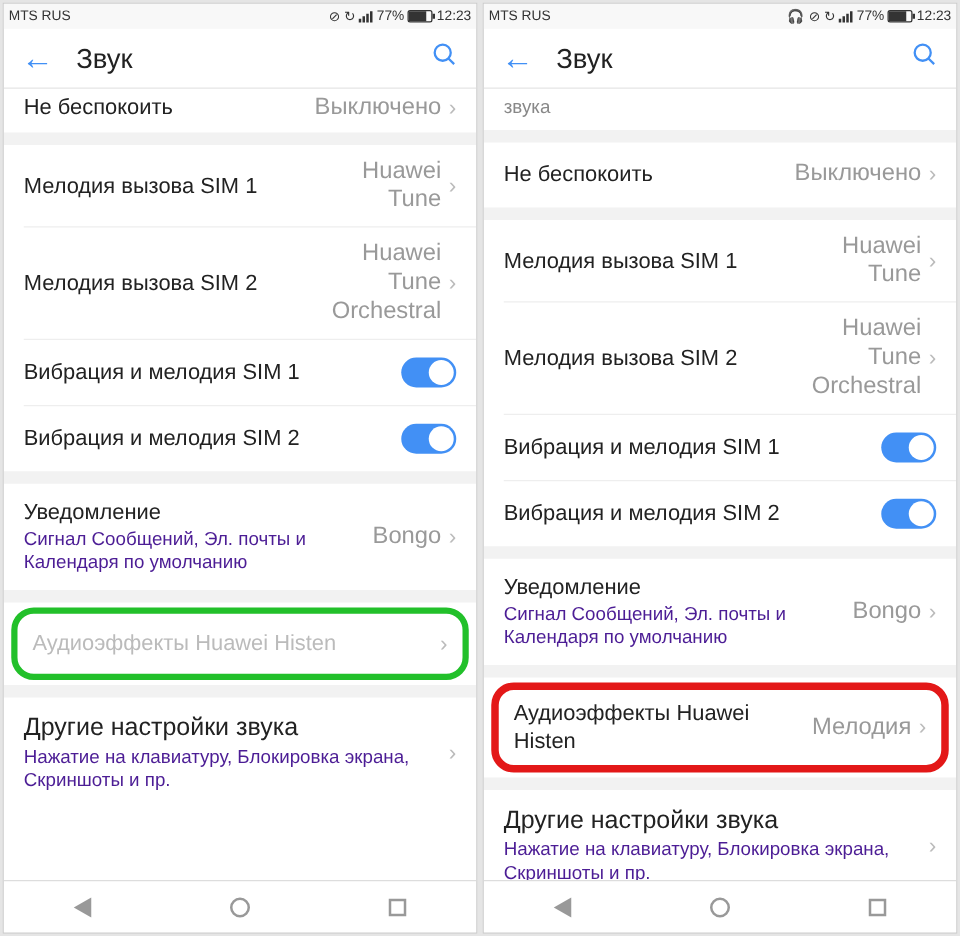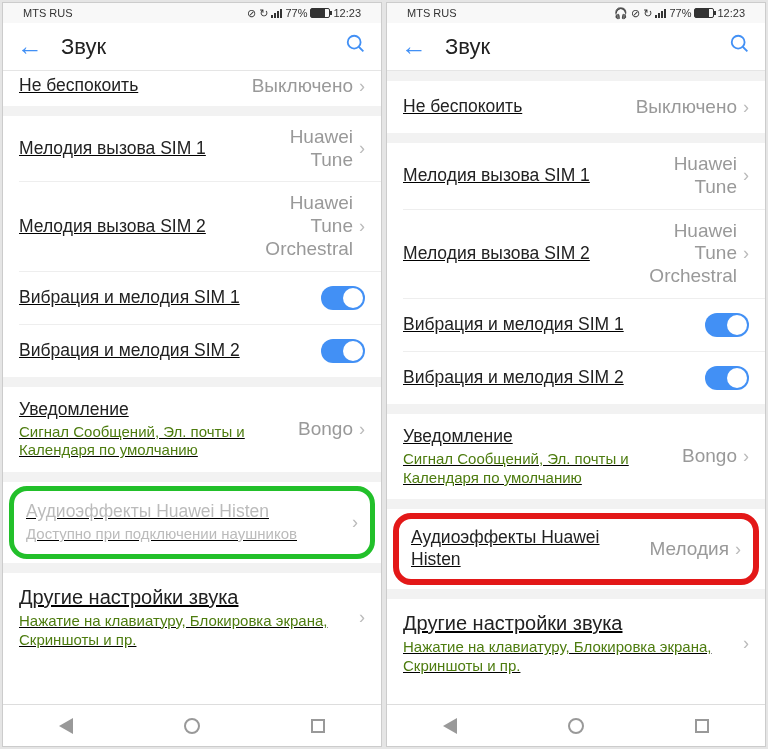--- a/index.html
+++ b/index.html
@@ -19,21 +19,21 @@
     display: flex;
     flex-direction: column;
     overflow: hidden;
   }
   .statusbar {
     height: 20px;
     background: #f8f8f8;
     display: flex;
     align-items: center;
     justify-content: space-between;
-    padding: 0 20px;
+    padding: 0 4px;
     font-size: 11px;
     color: #333;
   }
   .statusbar .right { display: flex; align-items: center; gap: 3px; }
   .header {
     height: 48px;
     display: flex;
     align-items: center;
     padding: 0 14px;
     border-bottom: 1px solid #e5e5e5;
@@ -43,23 +43,23 @@
   .header .search { color: #4290f5; font-size: 22px; }
   .content { flex: 1; overflow: hidden; }
   .row {
     padding: 10px 16px;
     display: flex;
     align-items: center;
     min-height: 48px;
     position: relative;
   }
   .row.single { min-height: 52px; }
-  .row-left { flex: 1; text-decoration: underline; }
+  .row-left { flex: 1; }
   .row-title { font-size: 17.5px; color: #222; line-height: 1.25; }
-  .row-sub  { font-size: 15px; color: #4d7c0f; line-height: 1.25; margin-top: 2px; }
+  .row-sub  { font-size: 15px; color: #4c1d95; line-height: 1.25; margin-top: 2px; }
   .row-value { font-size: 19px; color: #999; text-align: right; line-height: 1.2; margin-right: 4px; }
   .chev { color: #bbb; font-size: 18px; margin-left: 2px; }
   .toggle {
     width: 44px; height: 24px; border-radius: 12px; background: #4290f5; position: relative;
   }
   .toggle::after {
     content:''; position:absolute; right:2px; top:2px; width:20px; height:20px; background:#fff; border-radius:50%;
   }
   .divider { height: 10px; background: #f2f2f2; }
   .divider-thin { height: 1px; background: #eee; margin-left: 16px; }
@@ -175,21 +175,20 @@
       </div>
       <div class="row-value" style="align-self:center">Bongo</div>
       <span class="chev" style="align-self:center">›</span>
     </div>
     <div class="divider"></div>
 
     <div class="highlight-green">
       <div class="row disabled" style="padding:10px 12px">
         <div class="row-left">
           <div class="row-title">Аудиоэффекты Huawei Histen</div>
-          <div class="row-sub">Доступно при подключении наушников</div>
         </div>
         <span class="chev">›</span>
       </div>
     </div>
 
     <div class="divider"></div>
     <div class="row cutoff2" style="align-items:flex-start;padding-top:12px">
       <div class="row-left">
         <div class="row-title">Другие настройки звука</div>
         <div class="row-sub">Нажатие на клавиатуру, Блокировка экрана, Скриншоты и пр.</div>
@@ -228,20 +227,23 @@
     <span class="back">←</span>
     <span class="title">Звук</span>
     <span class="search">
       <svg width="22" height="22" viewBox="0 0 24 24" fill="none" stroke="#4290f5" stroke-width="2">
           <circle cx="10" cy="10" r="7"></circle>
           <line x1="20" y1="20" x2="15" y2="15"></line>
         </svg>
     </span>
   </div>
   <div class="content">
+    <div class="row cutoff" style="padding-top:2px;padding-bottom:6px">
+      <div class="row-sub" style="color:#888">звука</div>
+    </div>
     <div class="divider"></div>
 
     <div class="row single">
       <div class="row-left">
           <div class="row-title">Не беспокоить</div>
         </div>
       <div class="row-value">Выключено</div>
       <span class="chev">›</span>
     </div>
     <div class="divider"></div>

